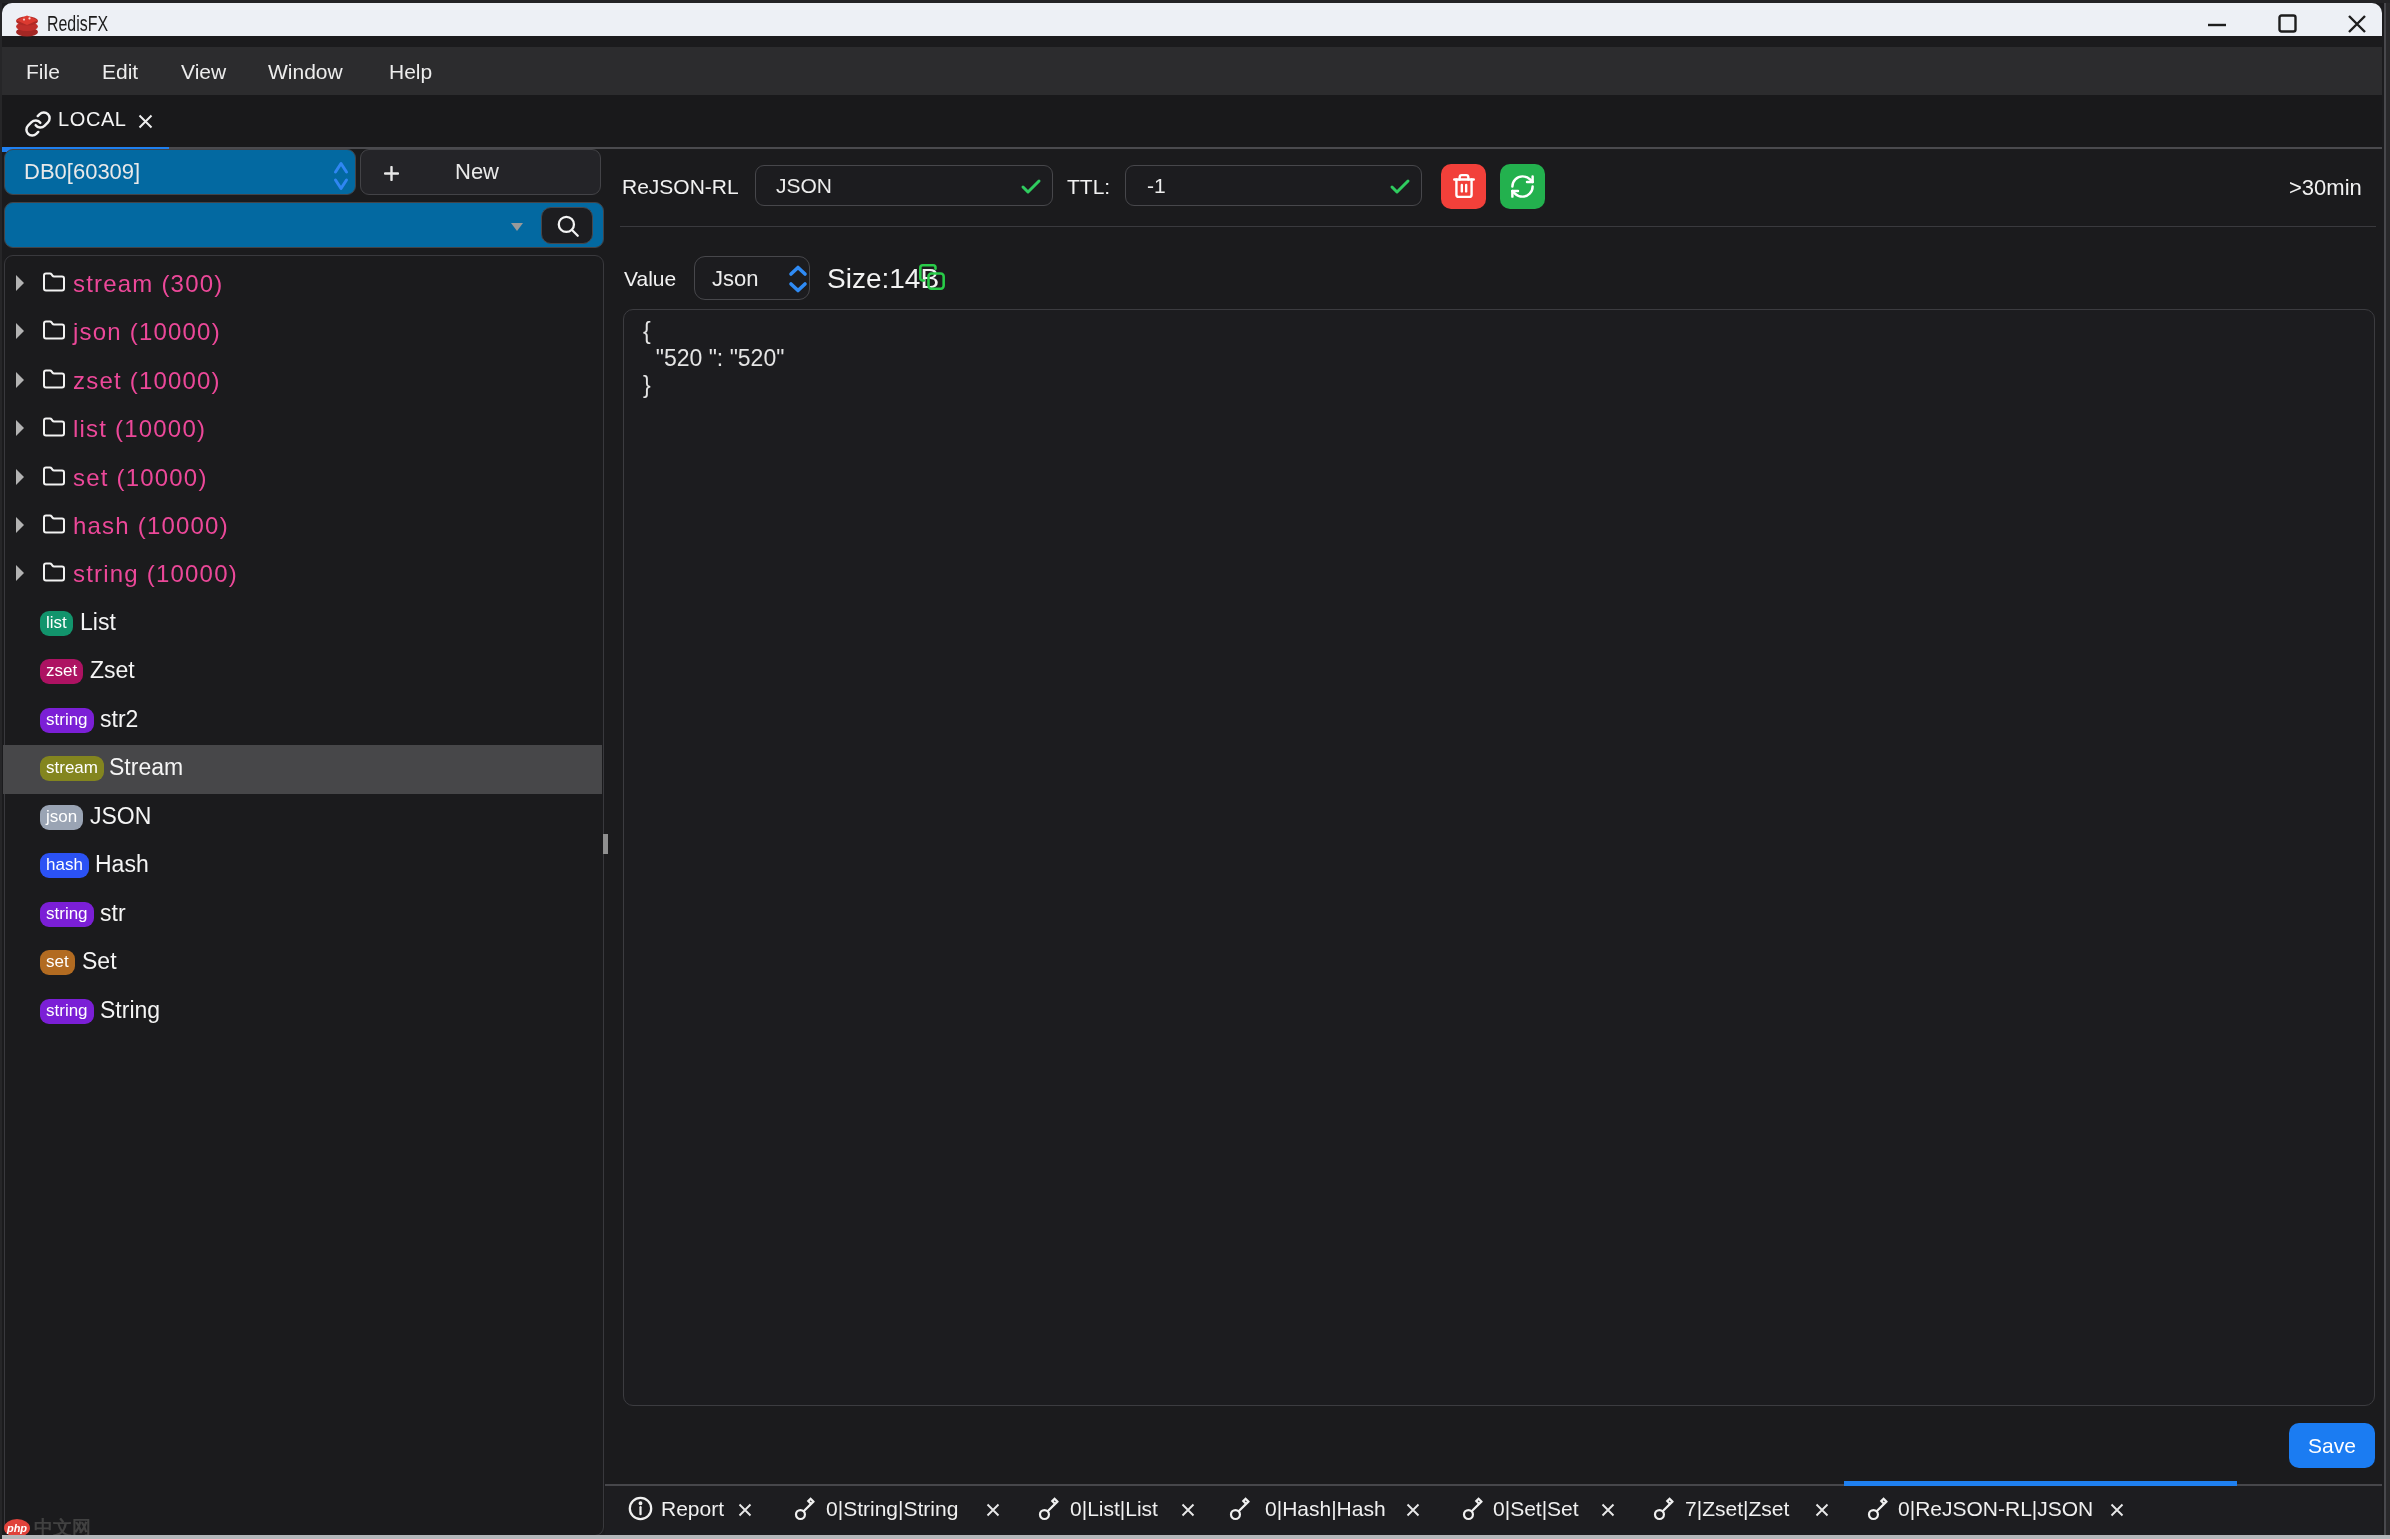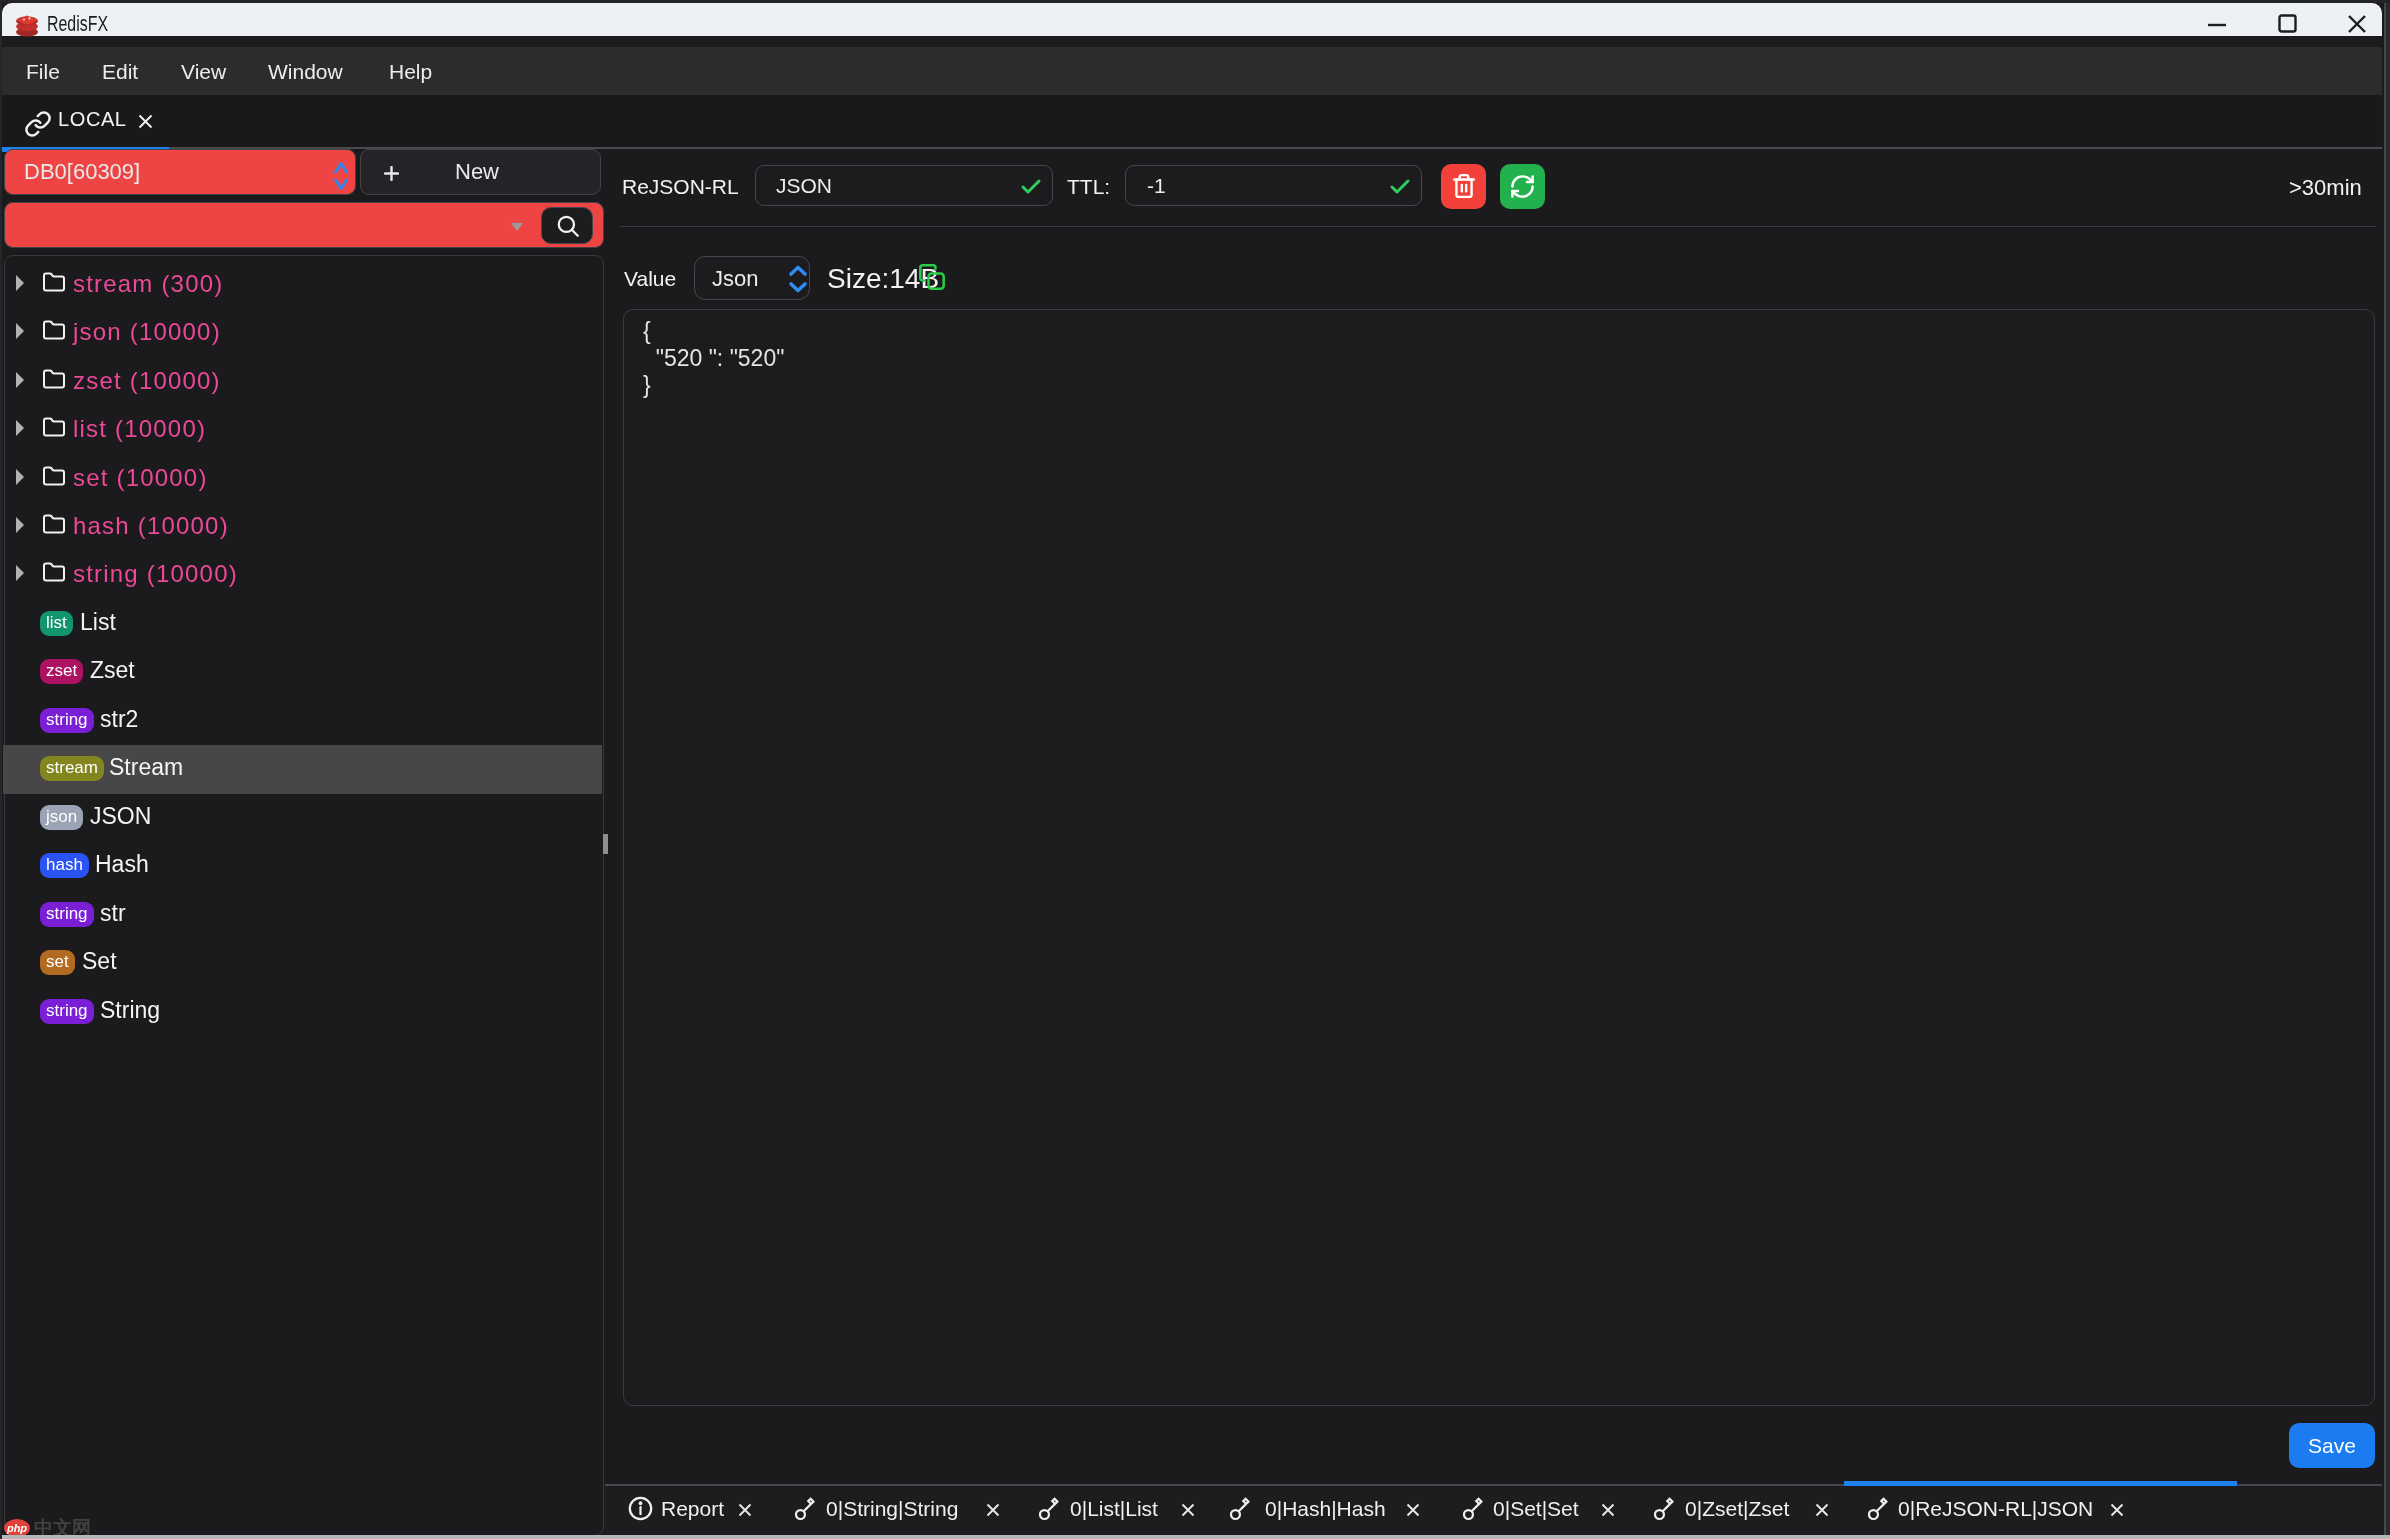--- a/index.html
+++ b/index.html
@@ -10,21 +10,21 @@
   
   #titlebar { position:absolute; left:2px; top:3px; width:2380px; height:33px; background:#edf0f5; border-radius:10px 10px 0 0; }
   
   #menubar { position:absolute; left:2px; top:47px; width:2380px; height:48px; background:#2c2c2e; color:#ededed; font-size:21px; }
   #menubar span { position:absolute; top:13px; }
   
   #localstrip { position:absolute; left:2px; top:95px; width:2380px; height:53px; background:#19191b; }
   #strip-border { position:absolute; left:2px; top:147px; width:2380px; height:2px; background:#4a4a4e; }
   #local-underline { position:absolute; left:2px; top:147px; width:167px; height:5px; background:#1f80f0; }
   
-  .inputbox { position:absolute; background:#ef4444; border:1px solid #434347; border-radius:9px; }
+  .inputbox { position:absolute; background:#0369a1; border:1px solid #434347; border-radius:9px; }
   #dbcombo { left:4px; top:149px; width:352px; height:46px; }
   #newbtn { left:360px; top:149px; width:241px; height:46px; background:#242428; }
   #searchbox { left:4px; top:202px; width:600px; height:46px; }
   #searchbtn { left:541px; top:207px; width:52px; height:37px; border-radius:10px; background:#1d1d20; border:1px solid #47474b; }
   #treepanel { left:4px; top:255px; width:600px; height:1281px; border:1px solid #39393d; border-radius:9px; background:#1b1b1d; }
   .tree-row { position:absolute; left:0; width:597px; height:49px; }
   .tcaret { position:absolute; left:16px; top:16px; width:0; height:0; border-left:8px solid #b3b3b3; border-top:8px solid transparent; border-bottom:8px solid transparent; }
   .tfolder { position:absolute; left:42px; top:11px; }
   .tlabel { position:absolute; left:73px; top:11px; font-size:24px; color:#ec4899; letter-spacing:1.2px; }
   .badge-row { position:absolute; left:0; width:597px; height:49px; }
@@ -307,21 +307,21 @@
         <path d="M9.3 14.7 L18.6 5.4 M18.6 5.4 L15.9 2.7 L13.7 4.9 L16.4 7.6 Z" stroke-linejoin="miter"></path>
       </svg>
       <div class="btab" style="left:1493px; top:1497px;">0|Set|Set</div>
       <svg class="abs" style="left:1600px; top:1502px;" width="16" height="16" viewBox="0 0 16 16">
         <path d="M2.5 2.5 L13.5 13.5 M13.5 2.5 L2.5 13.5" stroke="#e8e8e8" stroke-width="1.9"></path>
       </svg>
       <svg class="abs" style="left:1653px; top:1496px;" width="25" height="25" viewBox="0 0 24 24" fill="none" stroke="#f0f0f0" stroke-width="2.1" stroke-linecap="round" stroke-linejoin="round">
         <circle cx="6.2" cy="17.8" r="4.3"></circle>
         <path d="M9.3 14.7 L18.6 5.4 M18.6 5.4 L15.9 2.7 L13.7 4.9 L16.4 7.6 Z" stroke-linejoin="miter"></path>
       </svg>
-      <div class="btab" style="left:1685px; top:1497px;">0|Zset|Zset</div>
+      <div class="btab" style="left:1685px; top:1497px;">7|Zset|Zset</div>
       <svg class="abs" style="left:1814px; top:1502px;" width="16" height="16" viewBox="0 0 16 16">
         <path d="M2.5 2.5 L13.5 13.5 M13.5 2.5 L2.5 13.5" stroke="#e8e8e8" stroke-width="1.9"></path>
       </svg>
       <svg class="abs" style="left:1867px; top:1496px;" width="25" height="25" viewBox="0 0 24 24" fill="none" stroke="#f0f0f0" stroke-width="2.1" stroke-linecap="round" stroke-linejoin="round">
         <circle cx="6.2" cy="17.8" r="4.3"></circle>
         <path d="M9.3 14.7 L18.6 5.4 M18.6 5.4 L15.9 2.7 L13.7 4.9 L16.4 7.6 Z" stroke-linejoin="miter"></path>
       </svg>
       <div class="btab" style="left:1898px; top:1497px;">0|ReJSON-RL|JSON</div>
       <svg class="abs" style="left:2109px; top:1502px;" width="16" height="16" viewBox="0 0 16 16">
         <path d="M2.5 2.5 L13.5 13.5 M13.5 2.5 L2.5 13.5" stroke="#e8e8e8" stroke-width="1.9"></path>

